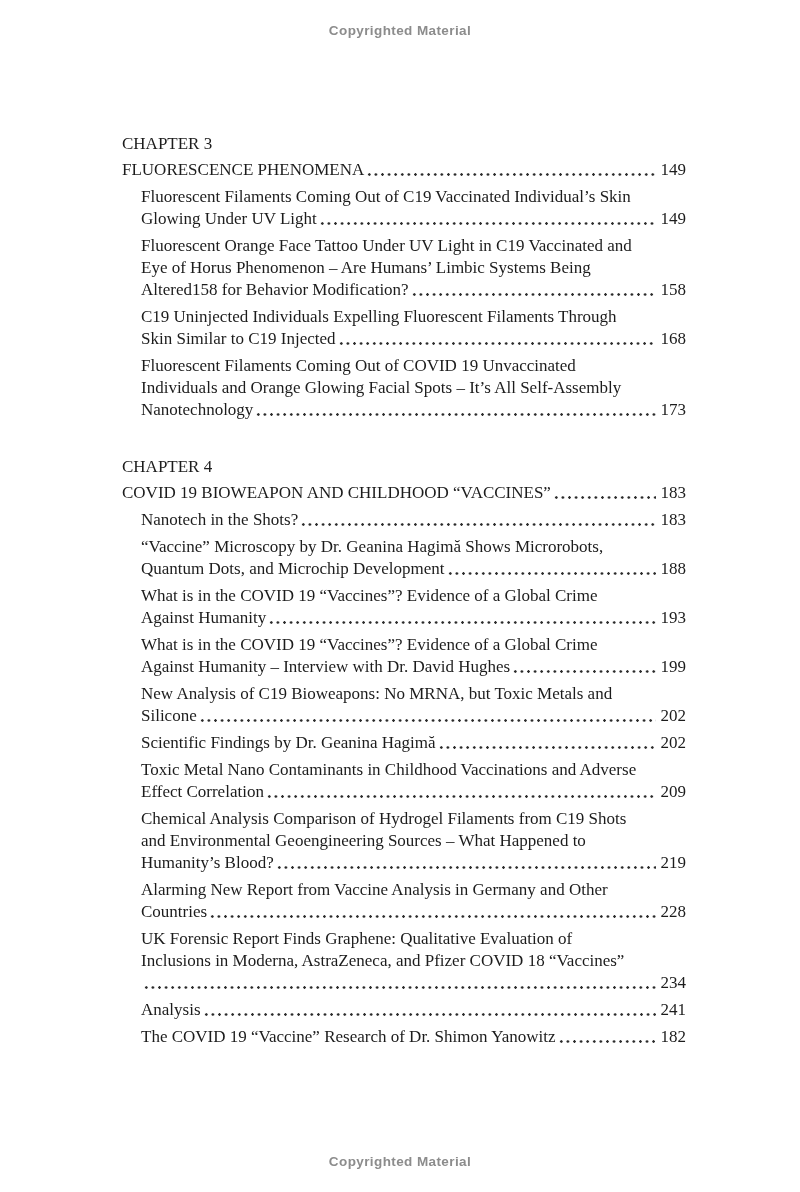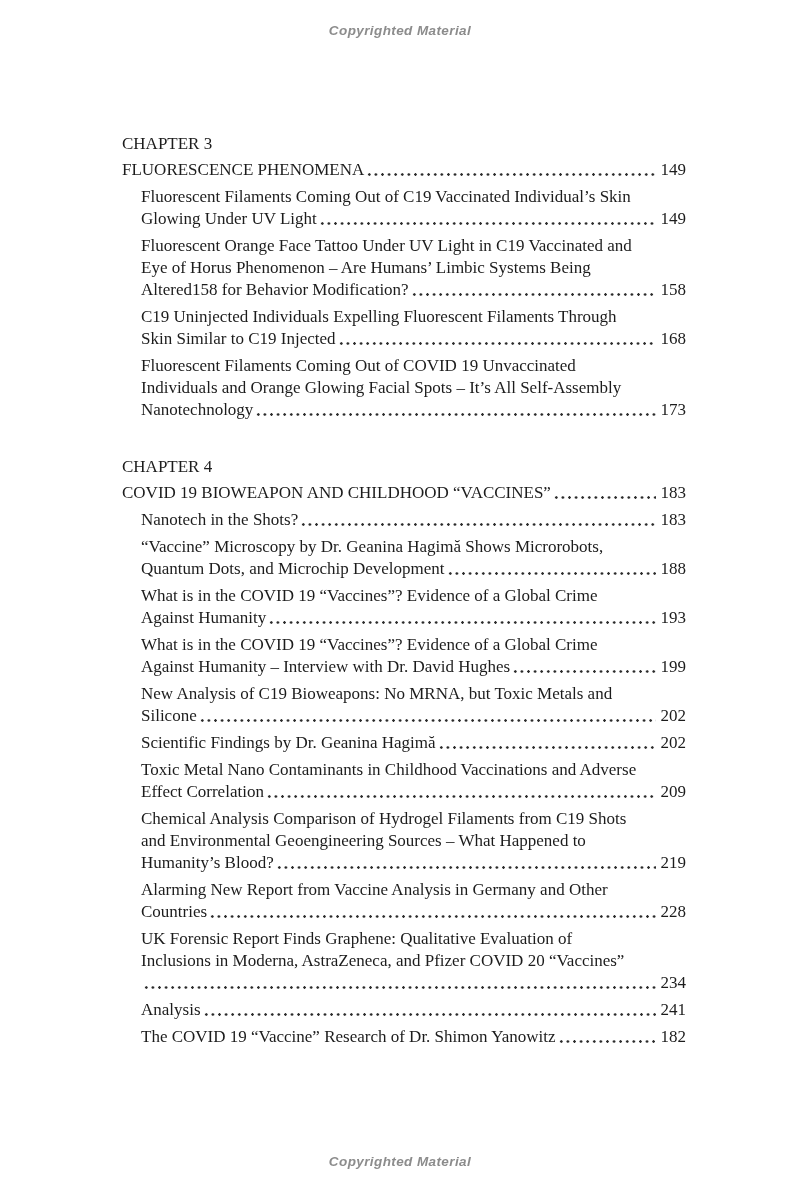--- a/index.html
+++ b/index.html
@@ -17,21 +17,20 @@
   }
   .watermark {
     position: absolute;
     left: 0; width: 800px;
     text-align: center;
     font-family: "Liberation Sans", sans-serif;
     font-weight: bold;
     font-size: 13.5px;
     letter-spacing: 0.4px;
     color: #8c8c8c;
-    font-style: italic;
   }
   .watermark.top { top: 23px; }
   .watermark.bottom { top: 1154px; }
 
   .toc {
     position: absolute;
     left: 122px;
     top: 133px;
     width: 564px;
     font-size: 17px;
@@ -181,21 +180,21 @@
         <div class="entry">
           <div class="line">Alarming New Report from Vaccine Analysis in Germany and Other</div>
           <div class="row">
             <span class="line-text">Countries</span>
             <span class="leader"></span>
             <span class="page-num">228</span>
           </div>
         </div>
         <div class="entry">
           <div class="line">UK Forensic Report Finds Graphene: Qualitative Evaluation of</div>
-          <div class="line">Inclusions in Moderna, AstraZeneca, and Pfizer COVID 20 “Vaccines”</div>
+          <div class="line">Inclusions in Moderna, AstraZeneca, and Pfizer COVID 18 “Vaccines”</div>
           <div class="row">
             <span class="line-text"></span>
             <span class="leader"></span>
             <span class="page-num">234</span>
           </div>
         </div>
         <div class="entry">
           <div class="row">
             <span class="line-text">Analysis</span>
             <span class="leader"></span>

